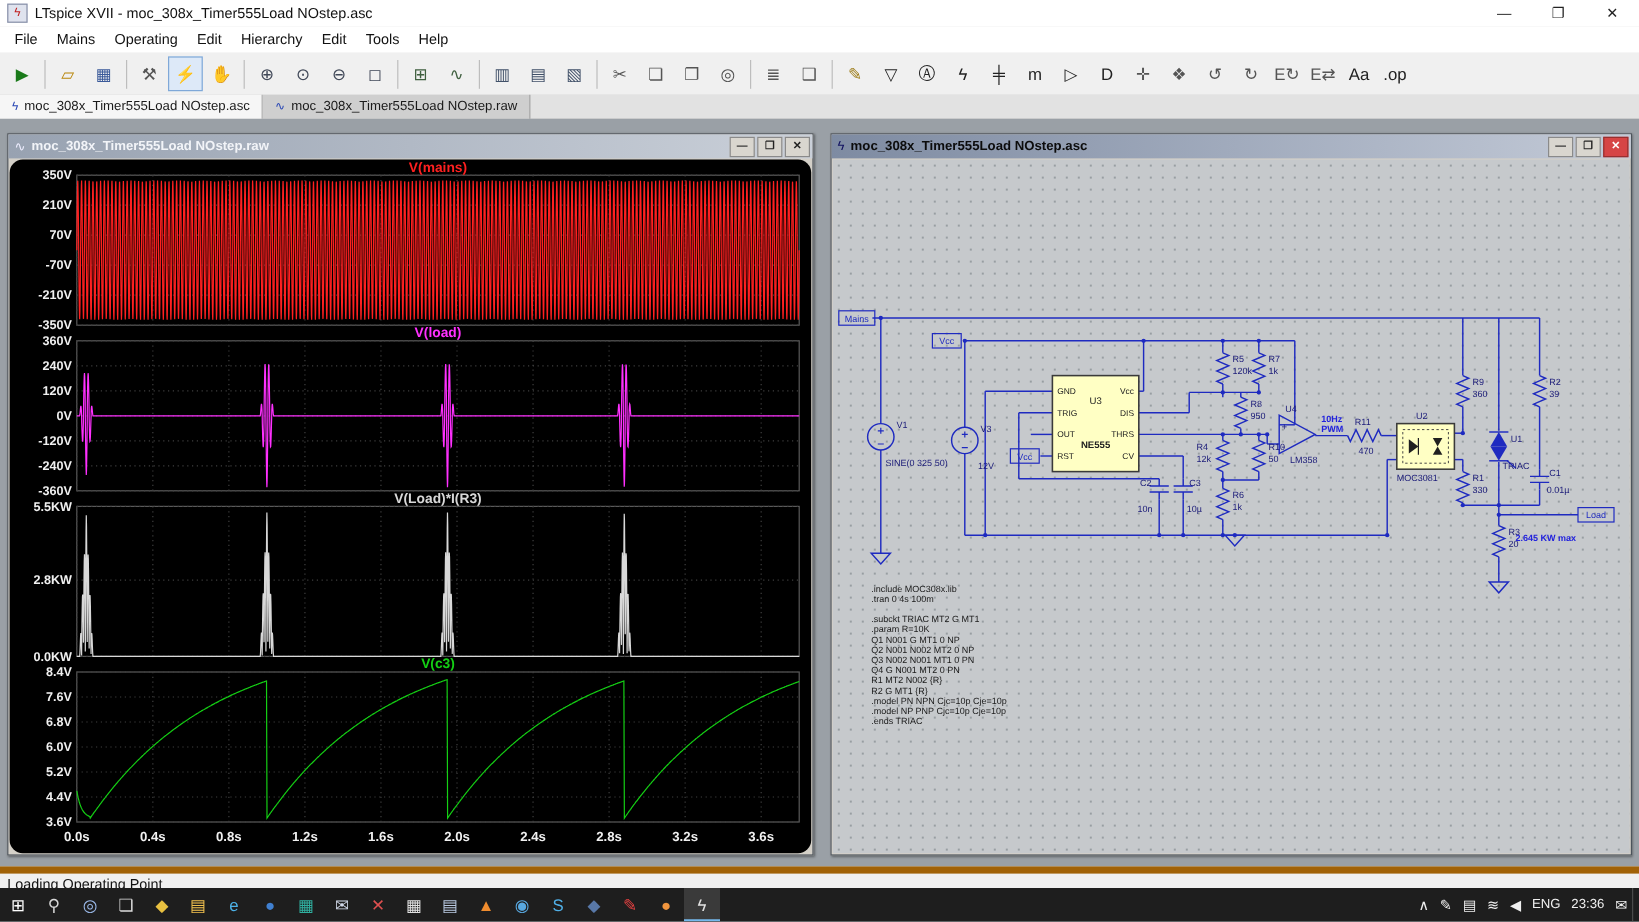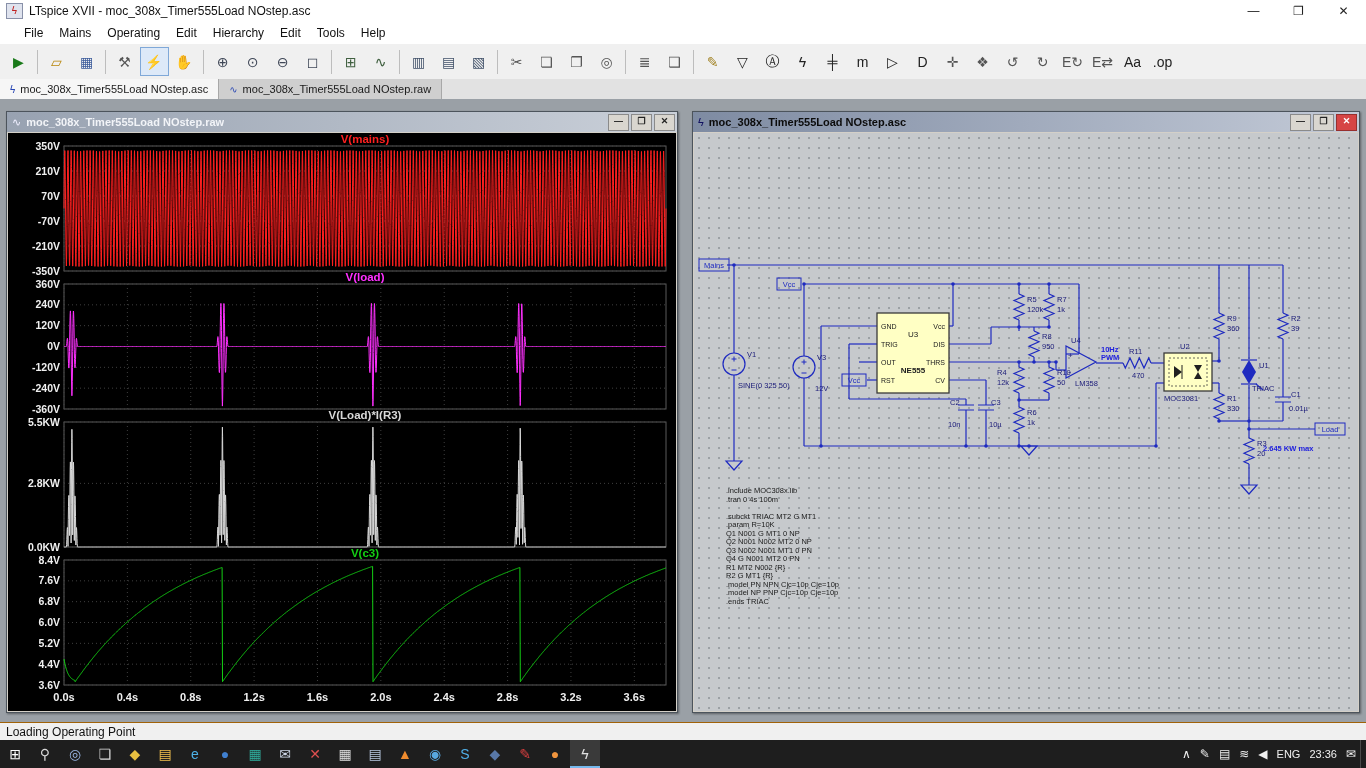--- a/index.html
+++ b/index.html
@@ -4,21 +4,21 @@
 <style>
   html,body{margin:0;padding:0;background:#555;}
   .screen{position:relative;width:1366px;height:768px;background:#9aa0a6;overflow:hidden;
           font-family:"Liberation Sans",sans-serif;-webkit-font-smoothing:antialiased;}
   
   .titlebar{position:absolute;left:0;top:0;right:0;height:22px;background:#ffffff;display:flex;align-items:center;border-bottom:1px solid #e3e3e3;}
   .app-icon{width:15px;height:14px;margin:0 6px;background:#dfe3ee;color:#c02020;font-size:10px;line-height:14px;text-align:center;border:1px solid #8890a8;}
   .titlebar .title{font-size:12px;color:#111;}
   .win-controls{margin-left:auto;display:flex;height:22px;}
   .wc{width:45px;text-align:center;line-height:22px;font-size:12px;color:#222;}
-  .menubar{position:absolute;top:22px;left:0;right:0;height:22px;background:#fff;display:flex;align-items:center;padding-left:16px;border-bottom:1px solid #ddd;}
+  .menubar{position:absolute;top:22px;left:0;right:0;height:22px;background:#fff;display:flex;align-items:center;padding-left:4px;border-bottom:1px solid #ddd;}
   .menu-item{font-size:12px;padding:2px 8px;color:#111;}
   .toolbar{position:absolute;top:44px;left:0;right:0;height:35px;background:#f0f0f0;border-bottom:1px solid #c6c6c6;display:flex;align-items:center;padding-left:4px;gap:1px;}
   .tbtn{width:27px;height:27px;display:flex;align-items:center;justify-content:center;font-size:14px;color:#404040;border:1px solid transparent;}
   .tbtn.pressed{border:1px solid #7fa8d8;background:#dde9f8;}
   .tsep{width:1px;height:24px;background:#bdbdbd;margin:0 3px;}
   .tabbar{position:absolute;top:79px;left:0;right:0;height:20px;background:#e2e2e2;display:flex;border-bottom:1px solid #aaa;}
   .tab{display:flex;align-items:center;gap:5px;padding:0 10px;font-size:11px;color:#1a1a1a;background:#cfcfcf;border-right:1px solid #a8a8a8;}
   .tab.active{background:#f6f6f6;}
   .tab-icon{font-size:10px;color:#2846b4;}
   
@@ -26,25 +26,25 @@
   .cwin{position:absolute;background:#d4d0c8;border:1px solid #4c545c;box-shadow:1px 1px 2px rgba(0,0,0,.4);}
   .ctitle{height:20px;display:flex;align-items:center;gap:5px;padding:0 2px 0 5px;font-size:11px;font-weight:bold;}
   .ctitle.inactive{background:linear-gradient(90deg,#98a2b1,#cad0d9);color:#f2f4f8;}
   .ctitle.active{background:linear-gradient(90deg,#7e8ba2,#c3cad7);color:#0c0c0c;}
   .cticon{font-size:11px;font-weight:normal;}
   .ctitle.inactive .cticon{color:#eef;}
   .ctitle.active .cticon{color:#101060;}
   .ctrl-btns{margin-left:auto;display:flex;gap:2px;}
   .cbtn{width:19px;height:15px;background:#d9d6cf;border:1px solid #8a8a8a;font-size:9px;line-height:13px;text-align:center;color:#222;}
   .cbtn.red{background:#d64545;border-color:#97302f;color:#fff;}
-  .plot-content{position:absolute;left:1px;right:1px;top:21px;bottom:1px;background:#000;}
+  .plot-content{position:absolute;left:1px;right:1px;top:21px;bottom:1px;background:#000;border-radius:11px;}
   .schem-content{position:absolute;left:1px;right:1px;top:21px;bottom:1px;background:#c6c9cc;
     background-image:radial-gradient(circle,#989ea2 0.7px,transparent 0.8px);background-size:10px 10px;}
   
-  .statusbar{position:absolute;top:722px;left:0;right:0;height:18px;background:#f0f0f0;border-top:1px solid #a16207;display:flex;align-items:center;padding-left:6px;font-size:12px;color:#111;}
+  .statusbar{position:absolute;top:722px;left:0;right:0;height:18px;background:#f0f0f0;border-top:6px solid #a16207;display:flex;align-items:center;padding-left:6px;font-size:12px;color:#111;}
   .taskbar{position:absolute;top:740px;left:0;right:0;height:28px;background:#1e1e1e;display:flex;align-items:center;color:#e8e8e8;}
   .tb-item{width:30px;height:28px;display:flex;align-items:center;justify-content:center;font-size:14px;}
   .tb-item.active{background:#3a3a3a;box-shadow:inset 0 -2px 0 #76b9ed;}
   .tray{margin-left:auto;display:flex;align-items:center;gap:9px;padding-right:4px;font-size:11px;color:#f0f0f0;}
   .tray .glyph{font-size:12px;}
   .show-desktop{width:5px;height:28px;border-left:1px solid #4a4a4a;}
   svg text{font-family:"Liberation Sans",sans-serif;}
 </style>
 </head>
 <body>

